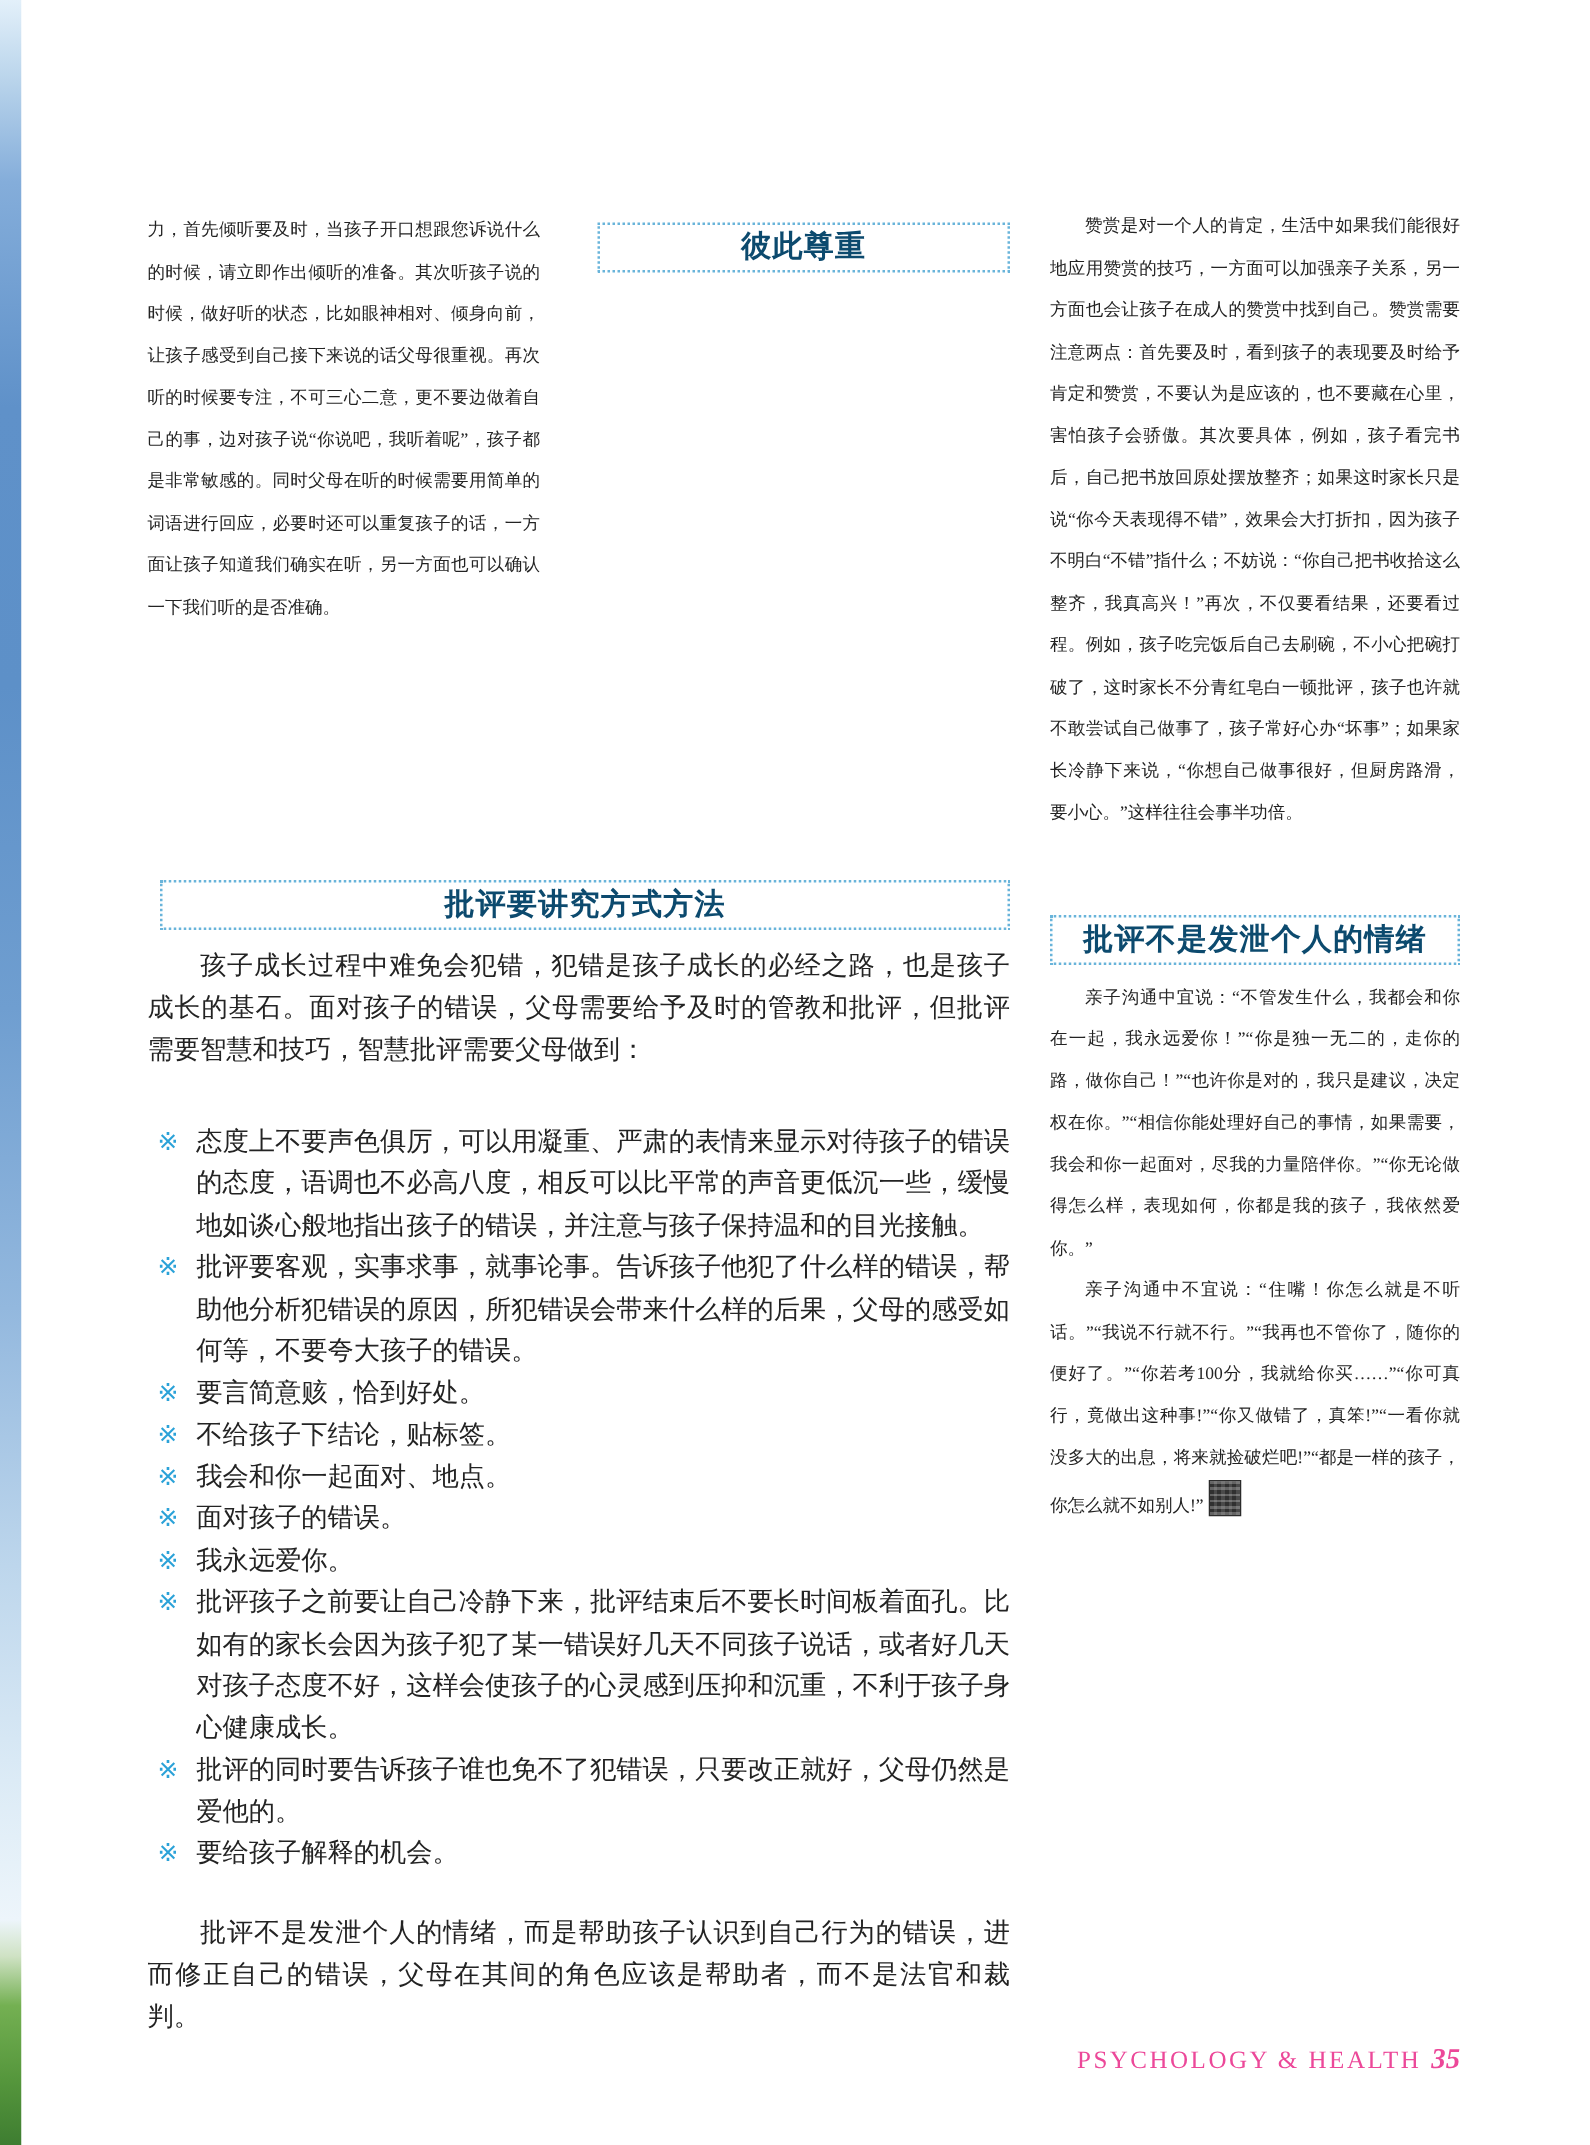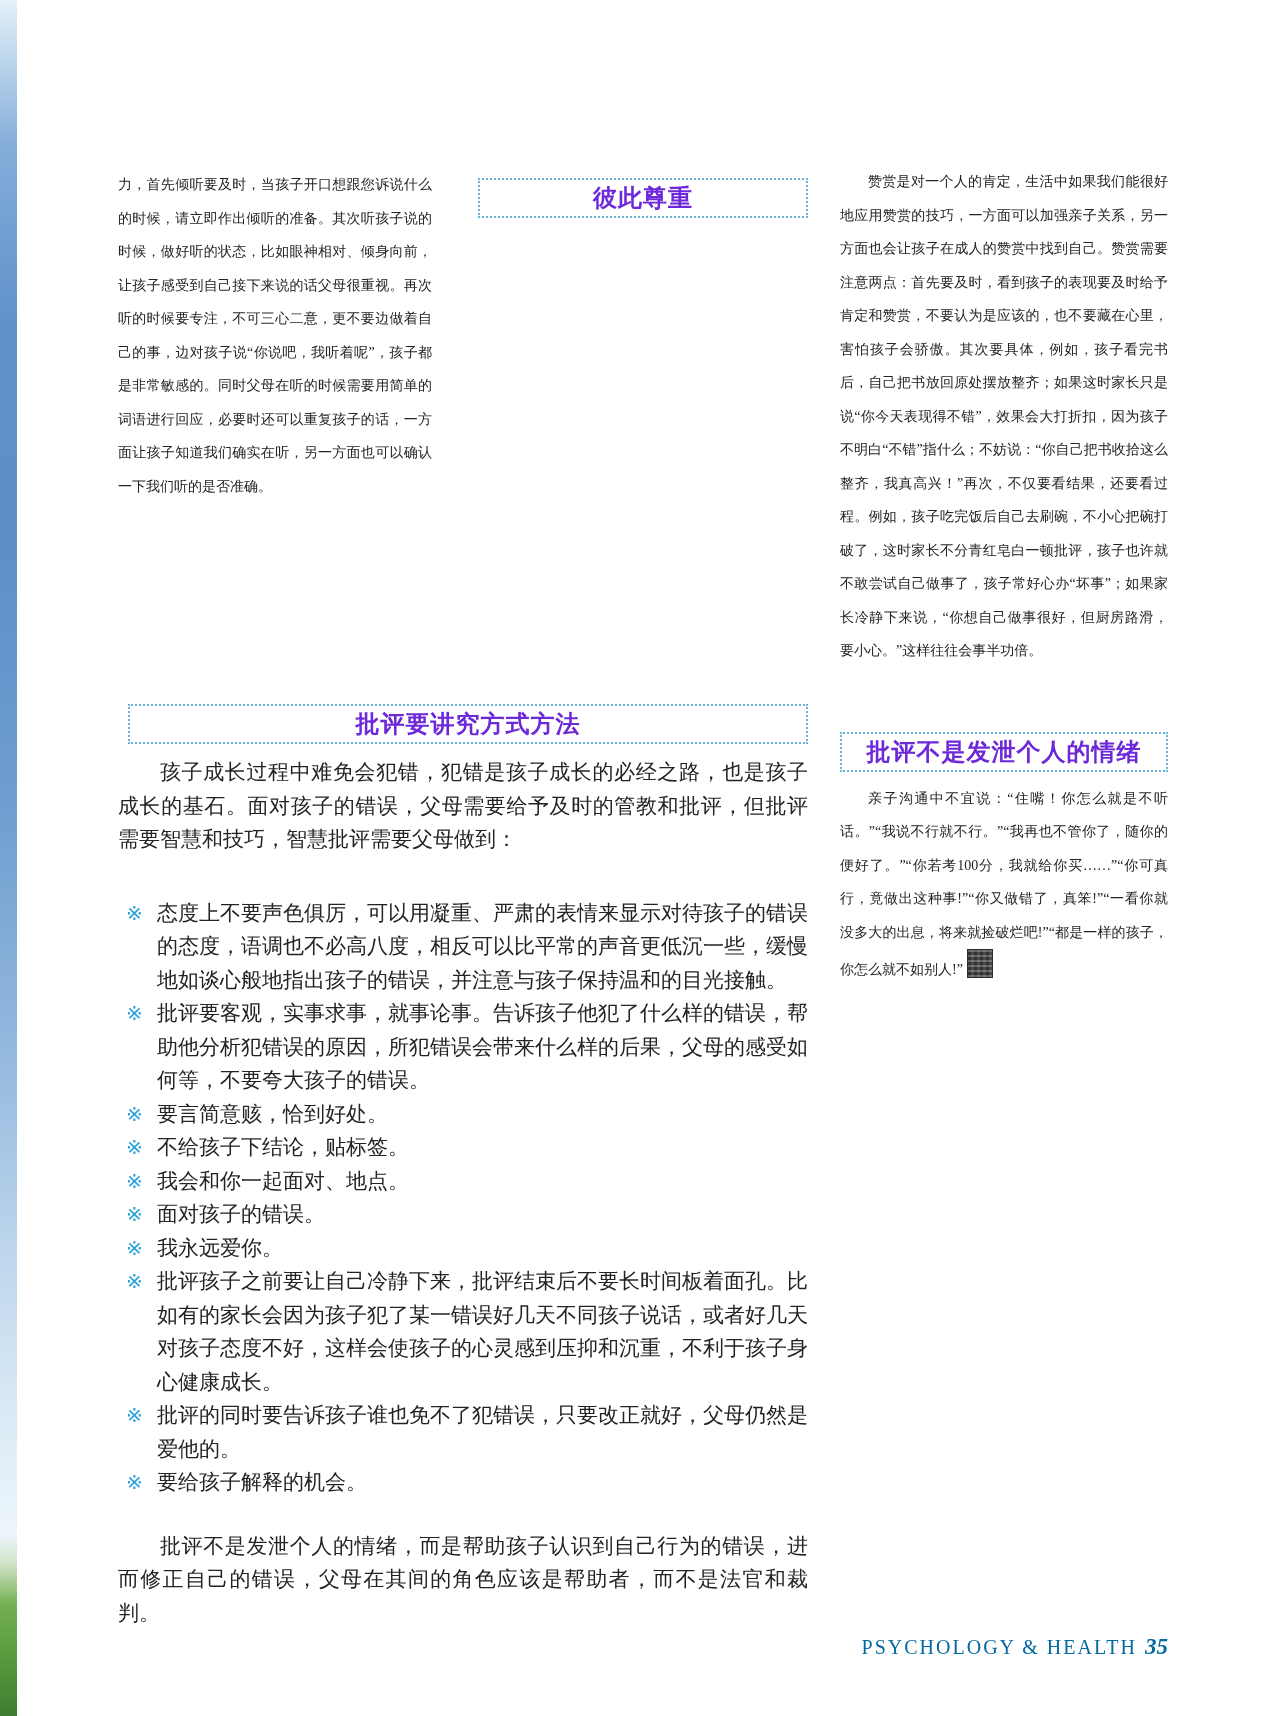--- a/index.html
+++ b/index.html
@@ -32,21 +32,21 @@
   .head-box {
     border:2px dotted #69b4da;
     text-align:center;
     padding:3px 2px 4px 2px;
     margin:13px 0 10px 0;
   }
   .head-box h2 {
     margin:0;
     font-family:"Liberation Sans","DejaVu Sans",sans-serif;
     font-size:24px; line-height:29px; font-weight:bold;
-    color:#6d28d9; letter-spacing:1px;
+    color:#0c4a6e; letter-spacing:1px;
   }
 
   .mid { position:absolute; left:118px; top:700px; width:690px; text-align:justify; }
   .mid .head-box { margin:4px 0 12px 10px; }
   .mid p { margin:0; font-size:21px; line-height:33.5px; }
 
   .bullets {
     list-style:none; margin:40px 0 0 0; padding:0;
     font-size:21px; line-height:33.5px;
   }
@@ -65,21 +65,21 @@
     display:inline-block; width:24px; height:27px;
     vertical-align:-4px; margin-left:4px;
     background:
       repeating-linear-gradient(0deg, rgba(255,255,255,.25) 0 2px, rgba(0,0,0,0) 2px 5px),
       repeating-linear-gradient(90deg, #303030 0 3px, #4a4a4a 3px 6px);
     border:1px solid #2b2b2b;
   }
 
   .footer {
     position:absolute; top:1634px; right:104px;
-    font-size:20px; letter-spacing:2px; color:#0369a1;
+    font-size:20px; letter-spacing:2px; color:#ec4899;
     font-family:"Liberation Serif","DejaVu Serif",serif;
   }
   .footer .pagenum {
     font-weight:bold; font-style:italic; font-size:23px;
     letter-spacing:0; margin-left:8px;
   }
 </style>
 </head>
 <body>
 
@@ -96,20 +96,21 @@
       <h2>彼此尊重</h2>
     </div>
   </div>
 
   <div class="col col3">
     <p class="indent">赞赏是对一个人的肯定，生活中如果我们能很好地应用赞赏的技巧，一方面可以加强亲子关系，另一方面也会让孩子在成人的赞赏中找到自己。赞赏需要注意两点：首先要及时，看到孩子的表现要及时给予肯定和赞赏，不要认为是应该的，也不要藏在心里，害怕孩子会骄傲。其次要具体，例如，孩子看完书后，自己把书放回原处摆放整齐；如果这时家长只是说“你今天表现得不错”，效果会大打折扣，因为孩子不明白“不错”指什么；不妨说：“你自己把书收拾这么整齐，我真高兴！”再次，不仅要看结果，还要看过程。例如，孩子吃完饭后自己去刷碗，不小心把碗打破了，这时家长不分青红皂白一顿批评，孩子也许就不敢尝试自己做事了，孩子常好心办“坏事”；如果家长冷静下来说，“你想自己做事很好，但厨房路滑，要小心。”这样往往会事半功倍。</p>
 
     <div class="head-box comm-head">
       <h2>批评不是发泄个人的情绪</h2>
     </div>
+    <p class="indent do-para">亲子沟通中宜说：“不管发生什么，我都会和你在一起，我永远爱你！”“你是独一无二的，走你的路，做你自己！”“也许你是对的，我只是建议，决定权在你。”“相信你能处理好自己的事情，如果需要，我会和你一起面对，尽我的力量陪伴你。”“你无论做得怎么样，表现如何，你都是我的孩子，我依然爱你。”</p>
     <p class="indent"><span>亲子沟通中不宜说：“住嘴！你怎么就是不听话。”“我说不行就不行。”“我再也不管你了，随你的便好了。”“你若考100分，我就给你买……”“你可真行，竟做出这种事!”“你又做错了，真笨!”“一看你就没多大的出息，将来就捡破烂吧!”“都是一样的孩子，你怎么就不如别人!”</span><span class="stamp"></span></p>
   </div>
 
   <div class="mid">
     <div class="head-box">
       <h2>批评要讲究方式方法</h2>
     </div>
     <p class="indent">孩子成长过程中难免会犯错，犯错是孩子成长的必经之路，也是孩子成长的基石。面对孩子的错误，父母需要给予及时的管教和批评，但批评需要智慧和技巧，智慧批评需要父母做到：</p>
 
     <ul class="bullets">

